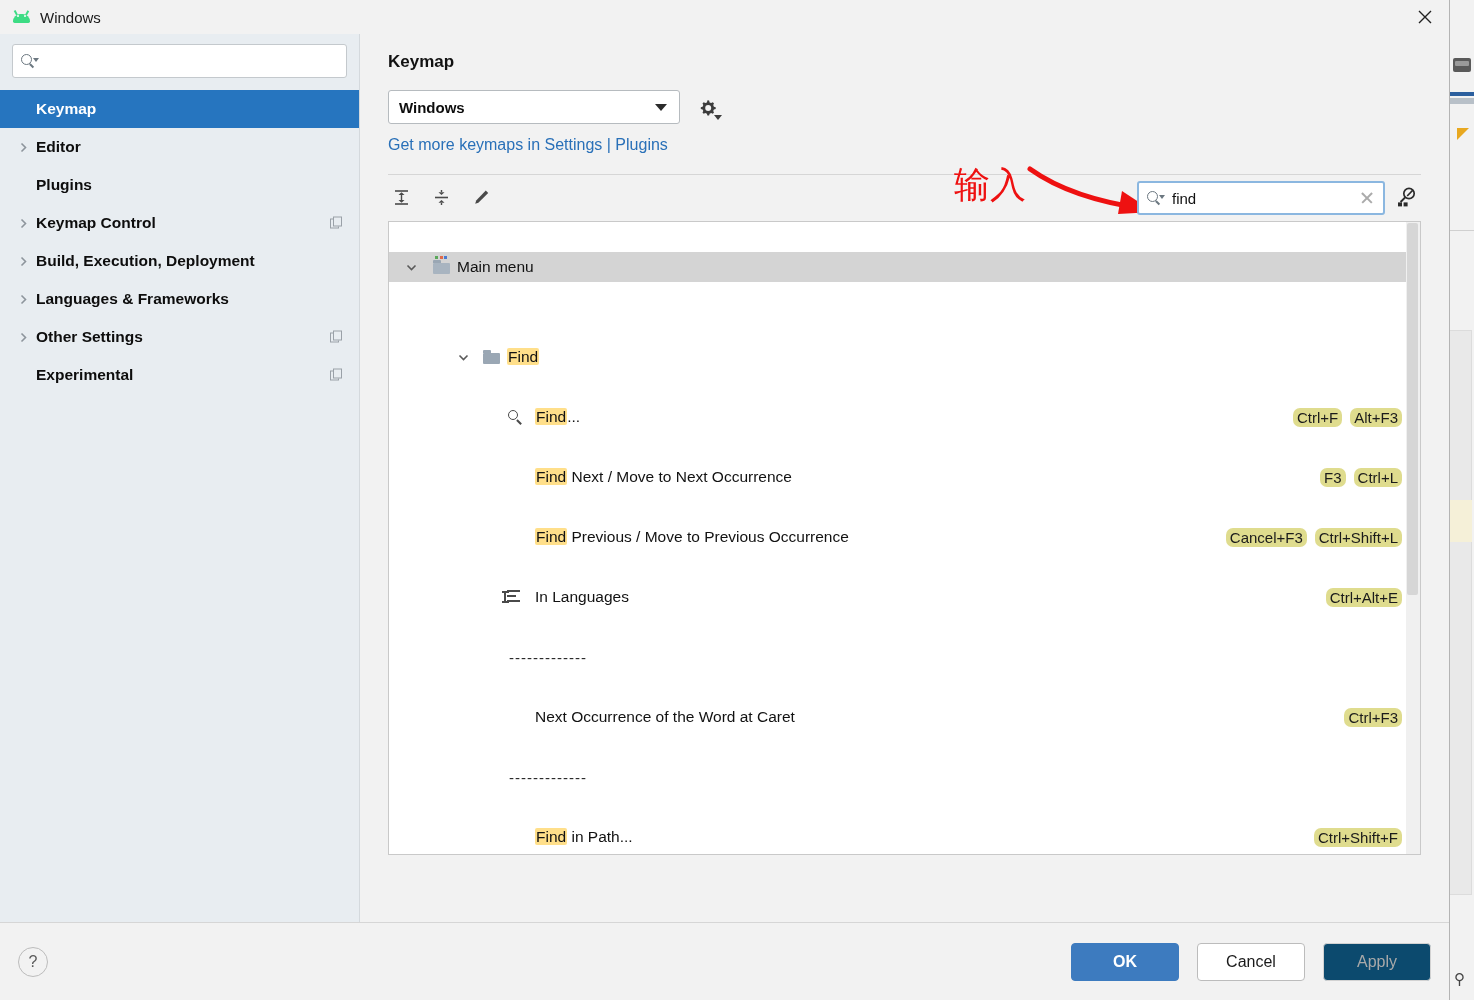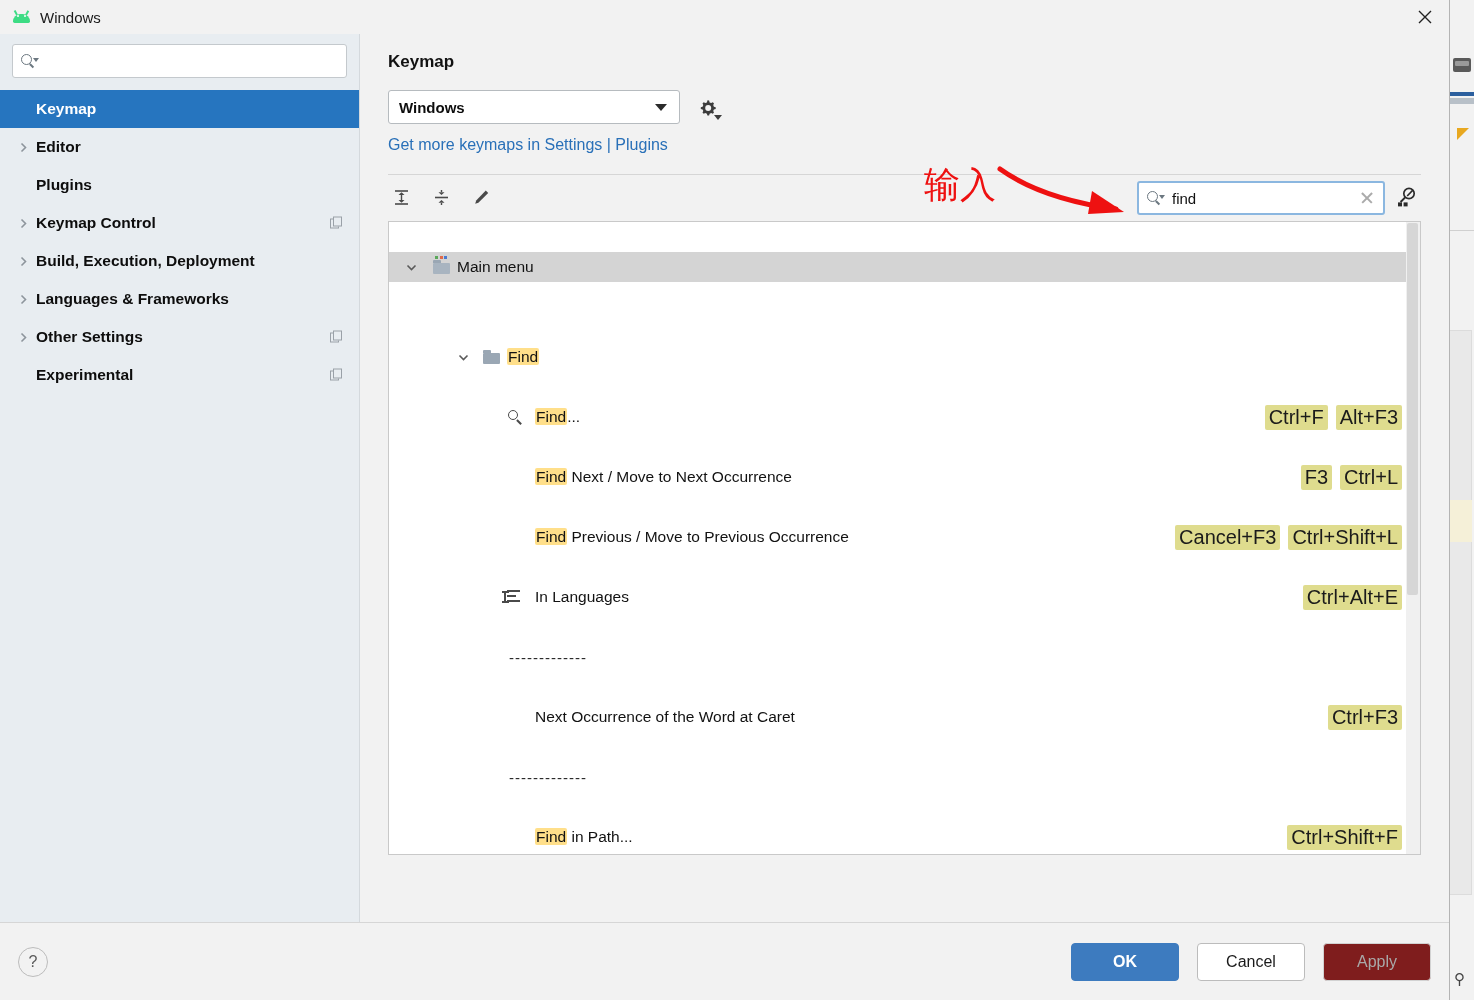--- a/index.html
+++ b/index.html
@@ -239,21 +239,21 @@
     width: 14px; height: 1.6px; background: #666;
   }
   .clear-x::before { transform: rotate(45deg); }
   .clear-x::after { transform: rotate(-45deg); }
   .shortcut-find {
     width: 26px; height: 26px; cursor: pointer; position: relative;
   }
 
   
   .annot {
-    position: absolute; left: 536px; top: -8px;
+    position: absolute; left: 566px; top: -8px;
     pointer-events: none;
   }
   .annot-text {
     font-size: 36px; color: #ee1111; font-weight: normal;
     font-family: "DejaVu Sans", sans-serif;
     line-height: 1;
   }
 
   
   .tree-panel {
@@ -274,22 +274,22 @@
     position: absolute; width: 16px; height: 16px;
     display: flex; align-items: center; justify-content: center;
   }
   .row .ico { position: absolute; width: 18px; height: 18px; }
   .row .lbl { position: absolute; }
   .row .keys {
     position: absolute; right: 18px; display: flex; gap: 8px; align-items: center;
   }
   .hl { background: #ffdf8a; border-radius: 2px; padding: 0 1px; }
   .key {
-    background: #dfdc8e; border-radius: 2px; padding: 1px 4px;
-    font-size: 20px; color: #1b1b1b;
+    background: #dfdc8e; border-radius: 7px; padding: 1px 4px;
+    font-size: 15px; color: #1b1b1b;
   }
   .sep {
     position: absolute; font-size: 15px; color: #2b2b2b; letter-spacing: 1px;
   }
 
   .folder {
     position: relative; width: 17px; height: 14px;
   }
   .folder .tab {
     position: absolute; left: 0; top: 0; width: 8px; height: 3px;
@@ -360,21 +360,21 @@
     display: flex; align-items: center; justify-content: center;
     margin-right: 18px; cursor: pointer;
   }
   .btn.primary {
     background: #3d7bbf; color: #fff; border: 1px solid #3d7bbf; font-weight: bold;
   }
   .btn.normal {
     background: #ffffff; color: #1a1a1a; border: 1px solid #bcbcbc;
   }
   .btn.disabled {
-    background: #7f1d1d; color: #a9a9a9; border: 1px solid #d2d2d2; cursor: default;
+    background: #0c4a6e; color: #a9a9a9; border: 1px solid #d2d2d2; cursor: default;
   }
 </style>
 </head>
 <body>
 
 <div class="bg-ide">
   <div class="bg-strip">
     <div class="bg-toolwin-icon"></div>
     <div class="bg-bluebar"></div>
     <div class="bg-grayline"></div>

